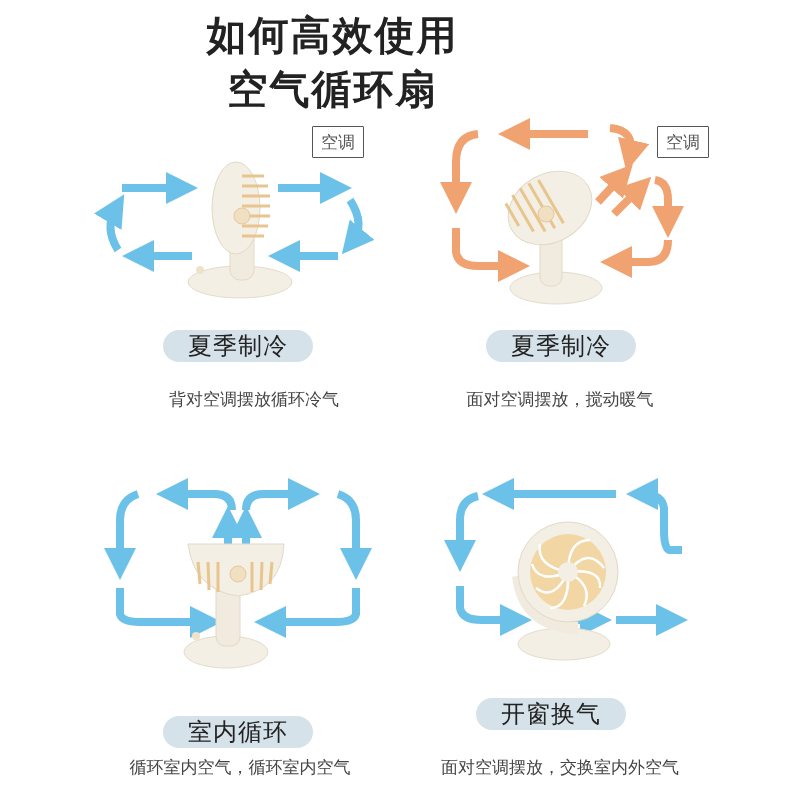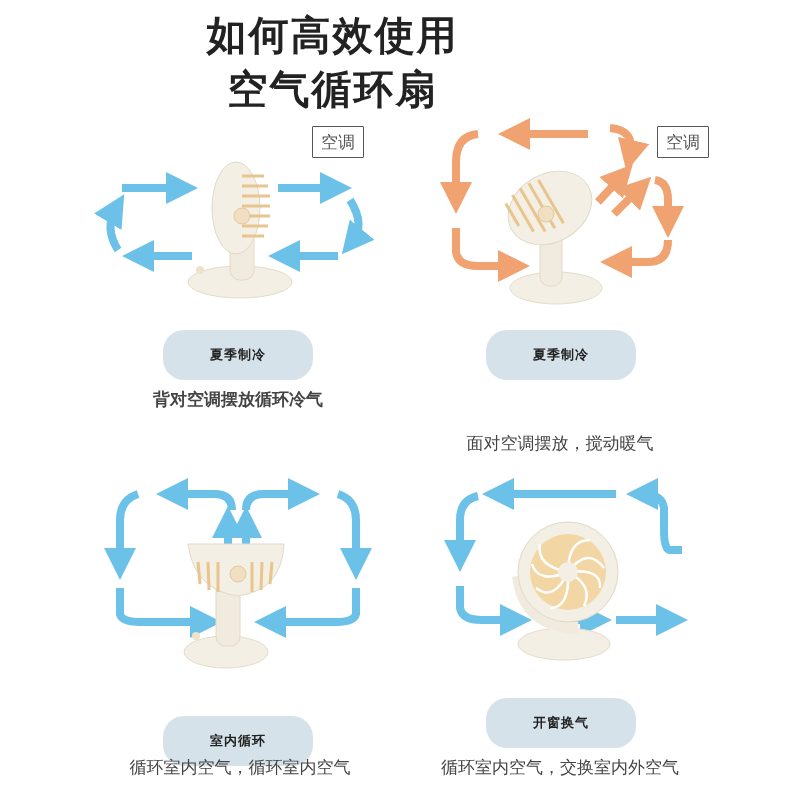--- a/index.html
+++ b/index.html
@@ -5,22 +5,22 @@
   html, body { margin:0; padding:0; background:#ffffff; }
   body { width:800px; height:800px; position:relative; overflow:hidden;
          font-family:"DejaVu Sans", sans-serif; color:#222; }
   .title { position:absolute; left:0; width:665px; text-align:center;
            font-size:40px; font-weight:bold; color:#222; letter-spacing:2px; }
   .t1 { top:8px; }
   .t2 { top:62px; }
   .ac-label { position:absolute; width:52px; height:32px; border:1.5px solid #555;
               border-radius:1px; background:#fff; font-size:17px; color:#555;
               display:flex; align-items:center; justify-content:center; box-sizing:border-box; }
-  .pill { position:absolute; width:150px; height:50px; border-radius:21px;
-          background:#d6e2e9; font-size:13px; font-weight:bold; color:#222;
+  .pill { position:absolute; width:150px; height:32px; border-radius:21px;
+          background:#d6e2e9; font-size:24px; font-weight:normal; color:#222;
           display:flex; align-items:center; justify-content:center; letter-spacing:1px; }
   .desc { position:absolute; width:340px; text-align:center; font-size:17px; color:#444; }
   svg { position:absolute; overflow:visible; }
 </style>
 </head>
 <body>
 
 <div class="title t1">如何高效使用</div>
 <div class="title t2">空气循环扇</div>
 
@@ -88,21 +88,21 @@
         <line x1="62" y1="48" x2="90" y2="48"></line>
       <line x1="62" y1="58" x2="90" y2="58"></line>
         <line x1="62" y1="68" x2="88" y2="68"></line>
       <line x1="62" y1="78" x2="84" y2="78"></line>
     </g>
     <circle cx="62" cy="58" r="8" fill="#f1dfc2" stroke="#e2c99c"></circle>
     <circle cx="20" cy="112" r="4" fill="#efe2c8"></circle>
   </svg>
 
   <div class="pill" style="left:163px;top:330px;">夏季制冷</div>
-  <div class="desc" style="left:68px;top:388px;font-weight:bold;">背对空调摆放循环冷气</div>
+  <div class="desc" style="left:84px;top:388px;">背对空调摆放循环冷气</div>
 </div>
 
 <div>
   <div class="ac-label" style="left:657px;top:126px;">空调</div>
   <svg width="120" height="150" style="left:500px;top:158px;">
     <ellipse cx="56" cy="130" rx="46" ry="16" fill="#f4efe4" stroke="#e4dccb"></ellipse>
     <rect x="40" y="70" width="22" height="58" rx="9" fill="#f1ebdf" stroke="#e2d9c6"></rect>
     <g transform="rotate(-30 50 50)">
       <ellipse cx="50" cy="50" rx="44" ry="34" fill="#f4efe4" stroke="#e2d9c6"></ellipse>
       <g stroke="#e8c58c" stroke-width="3">
@@ -110,21 +110,21 @@
           <line x1="24" y1="62" x2="24" y2="20"></line>
         <line x1="34" y1="68" x2="34" y2="18"></line>
           <line x1="44" y1="70" x2="44" y2="18"></line>
         <line x1="54" y1="70" x2="54" y2="20"></line>
       </g>
     </g>
     <circle cx="46" cy="56" r="8" fill="#f1dfc2" stroke="#e2c99c"></circle>
   </svg>
 
   <div class="pill" style="left:486px;top:330px;">夏季制冷</div>
-  <div class="desc" style="left:390px;top:388px;margin-top:44px;">面对空调摆放，搅动暖气</div>
+  <div class="desc" style="left:390px;top:388px;">面对空调摆放，搅动暖气</div>
 </div>
 
 <div>
   <svg width="110" height="130" style="left:182px;top:540px;">
     <ellipse cx="44" cy="112" rx="42" ry="16" fill="#f4efe4" stroke="#e4dccb"></ellipse>
     <rect x="34" y="40" width="24" height="66" rx="9" fill="#f1ebdf" stroke="#e2d9c6"></rect>
     <path d="M6,4 L102,4 Q100,50 56,56 Q12,50 6,4z" fill="#f4efe4" stroke="#e2d9c6"></path>
     <g stroke="#e8c58c" stroke-width="3">
       <line x1="16" y1="22" x2="18" y2="44"></line>
         <line x1="26" y1="22" x2="27" y2="50"></line>
@@ -153,15 +153,15 @@
       <path d="M60,56 Q46,86 28,72"></path>
         <path d="M60,56 Q28,50 32,28"></path>
       <path d="M60,56 Q60,24 82,24"></path>
         <path d="M60,56 Q94,52 92,72"></path>
       <path d="M60,56 Q62,92 42,92"></path>
         <path d="M60,56 Q30,68 24,48"></path>
     </g>
     <circle cx="60" cy="56" r="10" fill="#f4efe4"></circle>
   </svg>
 
-  <div class="pill" style="left:486px;top:698px;">开窗换气</div>
-  <div class="desc" style="left:390px;top:756px;">循环室内空气，交换室内外空气</div>
+  <div class="pill" style="left:476px;top:698px;">开窗换气</div>
+  <div class="desc" style="left:390px;top:756px;">面对空调摆放，交换室内外空气</div>
 </div>
 
 </body></html>

